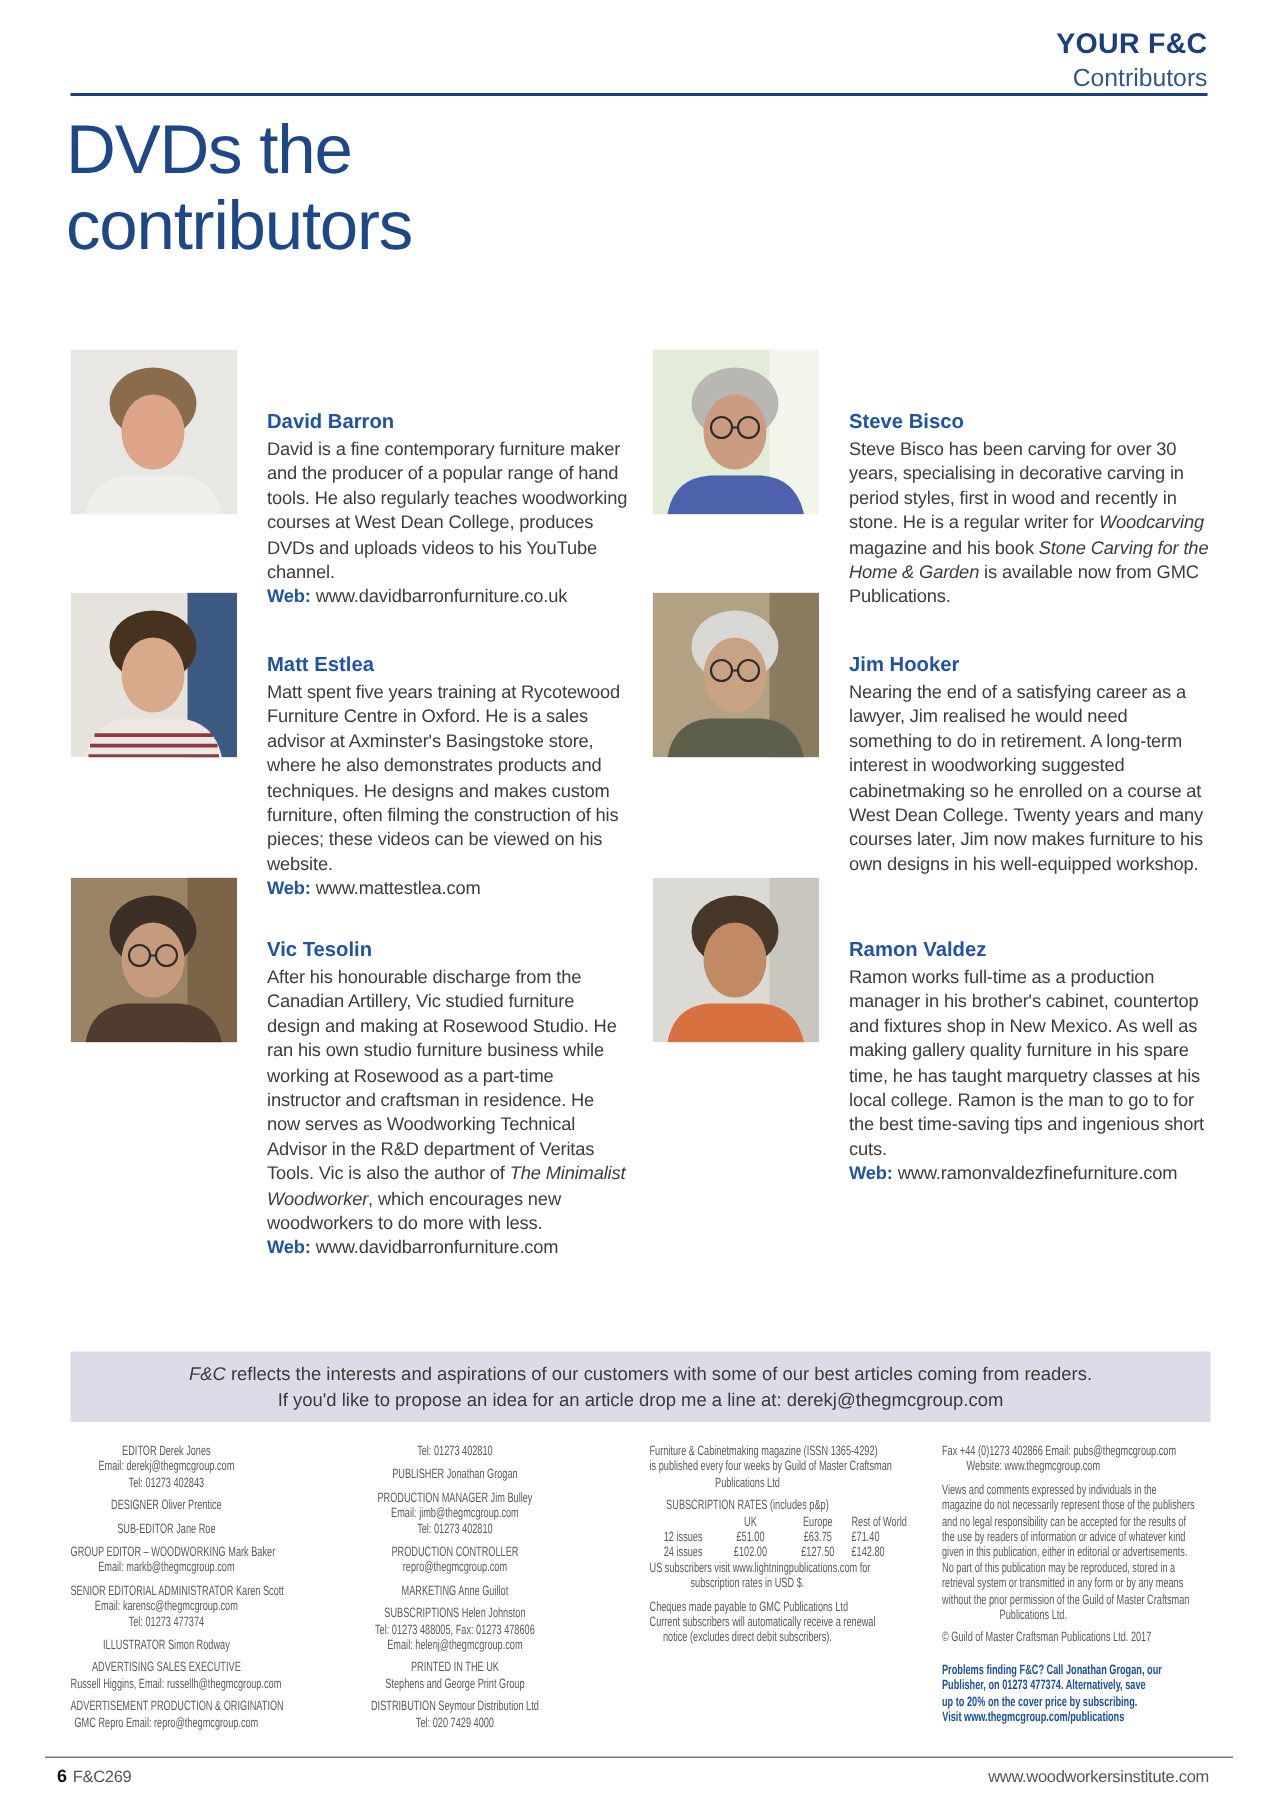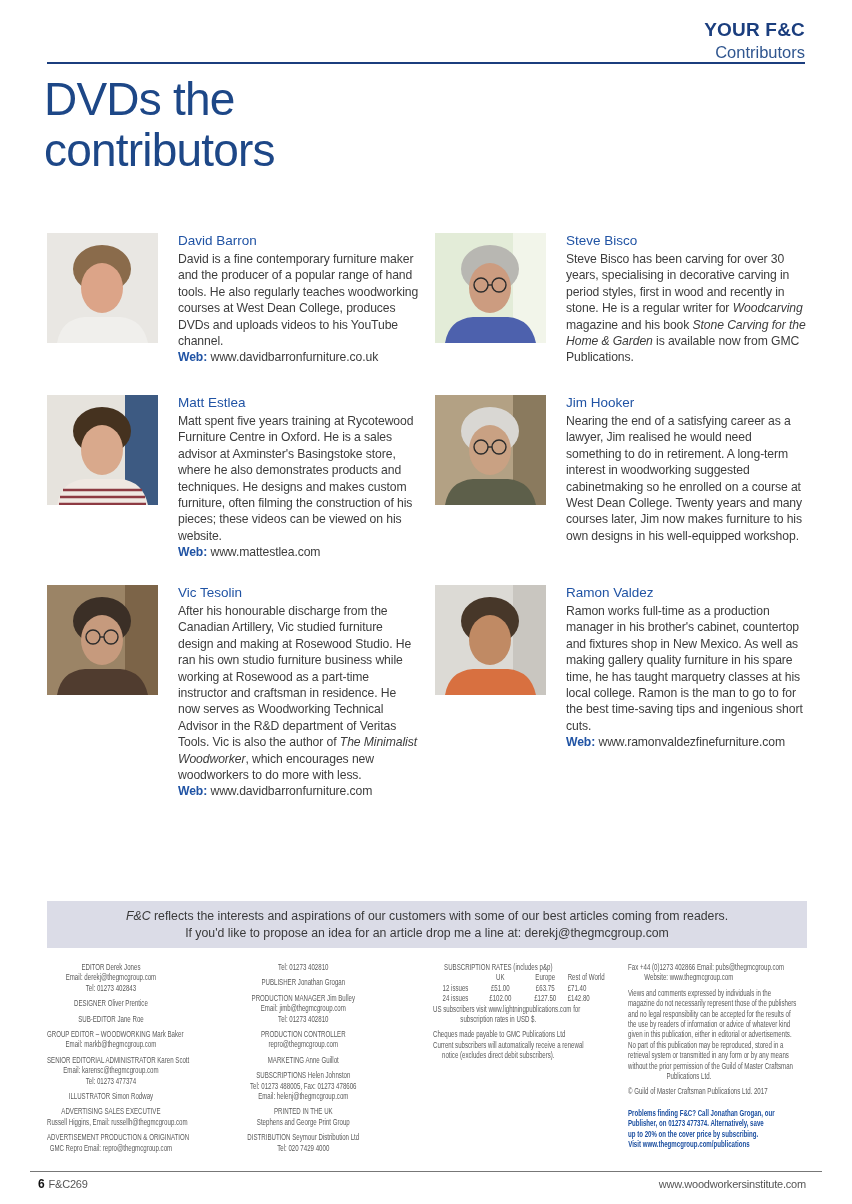--- a/index.html
+++ b/index.html
@@ -15,21 +15,21 @@
   
   .title{position:absolute;left:44px;top:74px;margin:0;font-weight:400;
          font-size:46px;line-height:51px;color:#1d4787;letter-spacing:-.8px;}
 
   
   #contributors{position:absolute;left:47px;top:233px;width:760px;height:580px;}
   .card{position:absolute;width:373px;display:flex;}
   .photo{width:111px;height:110px;flex:none;overflow:hidden;}
   .photo svg{display:block;}
   .info{margin-left:20px;width:246px;}
-  .cname{font-size:13.5px;font-weight:normal;color:#2053a4;margin-bottom:3px;}
+  .cname{font-size:13.5px;font-weight:bold;color:#2053a4;margin-bottom:3px;margin-top:40px;}
   .cbio{font-size:12.2px;line-height:16.4px;color:#3d3d3d;letter-spacing:-.1px;}
   .cbio i{font-style:italic;}
   .cweb{font-size:12.2px;line-height:16.4px;color:#3d3d3d;letter-spacing:-.1px;}
   .cweb b{color:#2053a4;text-align:right;}
 
   
   .banner{position:absolute;left:47px;top:901px;width:760px;height:47px;background:#dbdce7;
           box-sizing:border-box;padding-top:7px;text-align:center;
           color:#3a3a3a;font-size:12.3px;line-height:17px;}
   .banner i{font-style:italic;}
@@ -254,20 +254,25 @@
           <div class="line">PRINTED IN THE UK</div>
           <div class="line">Stephens and George Print Group</div>
         </div>
         <div class="para">
           <div class="line">DISTRIBUTION  Seymour Distribution Ltd</div>
           <div class="line">Tel: 020 7429 4000</div>
         </div>
       </div>
     <div class="mcol" id="mcol3">
         <div class="para">
+          <div class="line">Furniture &amp; Cabinetmaking magazine (ISSN 1365-4292)</div>
+          <div class="line">is published every four weeks by Guild of Master Craftsman</div>
+          <div class="line">Publications Ltd</div>
+        </div>
+        <div class="para">
           <div class="line">SUBSCRIPTION RATES (includes p&amp;p)</div>
           <div class="line trow"><span class="c0"></span><span class="c1">UK</span><span class="c2">Europe</span><span class="c3">Rest of World</span></div>
           <div class="line trow"><span class="c0">12 issues</span><span class="c1">£51.00</span><span class="c2">£63.75</span><span class="c3">£71.40</span></div>
           <div class="line trow"><span class="c0">24 issues</span><span class="c1">£102.00</span><span class="c2">£127.50</span><span class="c3">£142.80</span></div>
           <div class="line">US subscribers visit www.lightningpublications.com for</div>
           <div class="line">subscription rates in USD $.</div>
         </div>
         <div class="para">
           <div class="line">Cheques made payable to GMC Publications Ltd</div>
           <div class="line">Current subscribers will automatically receive a renewal</div>

